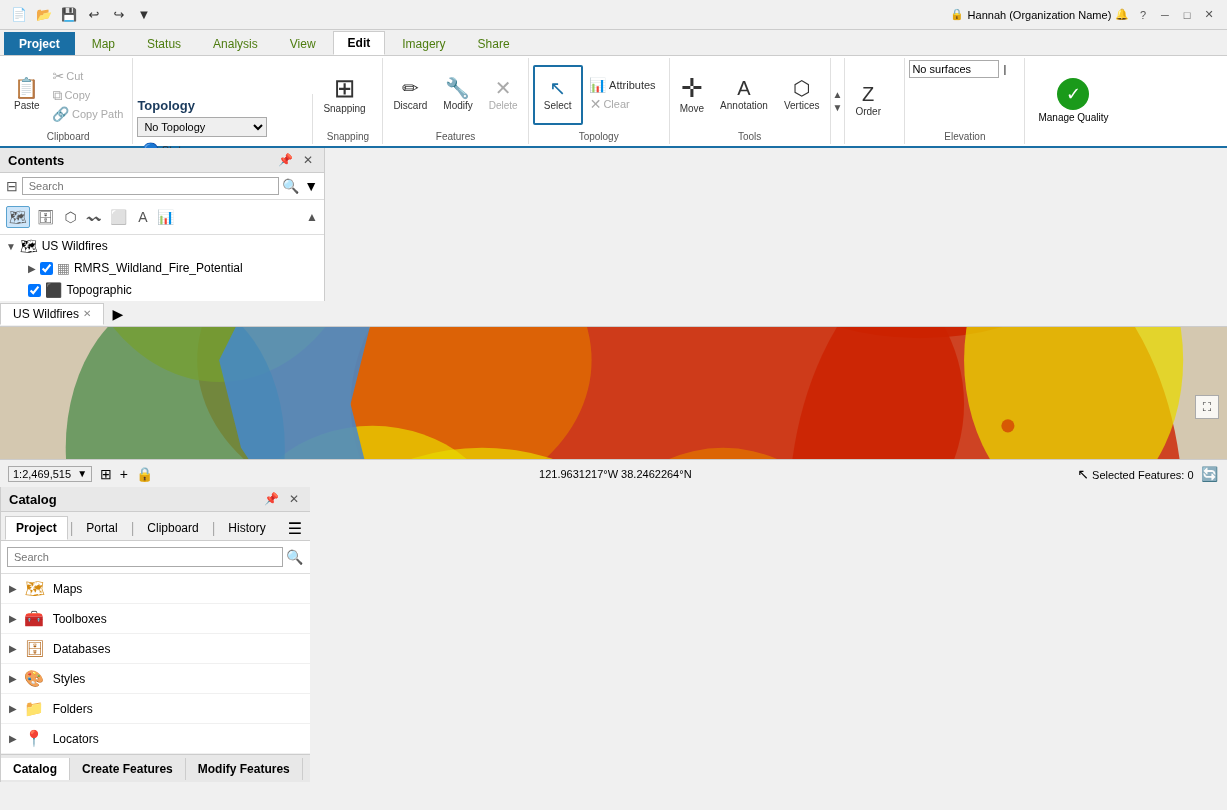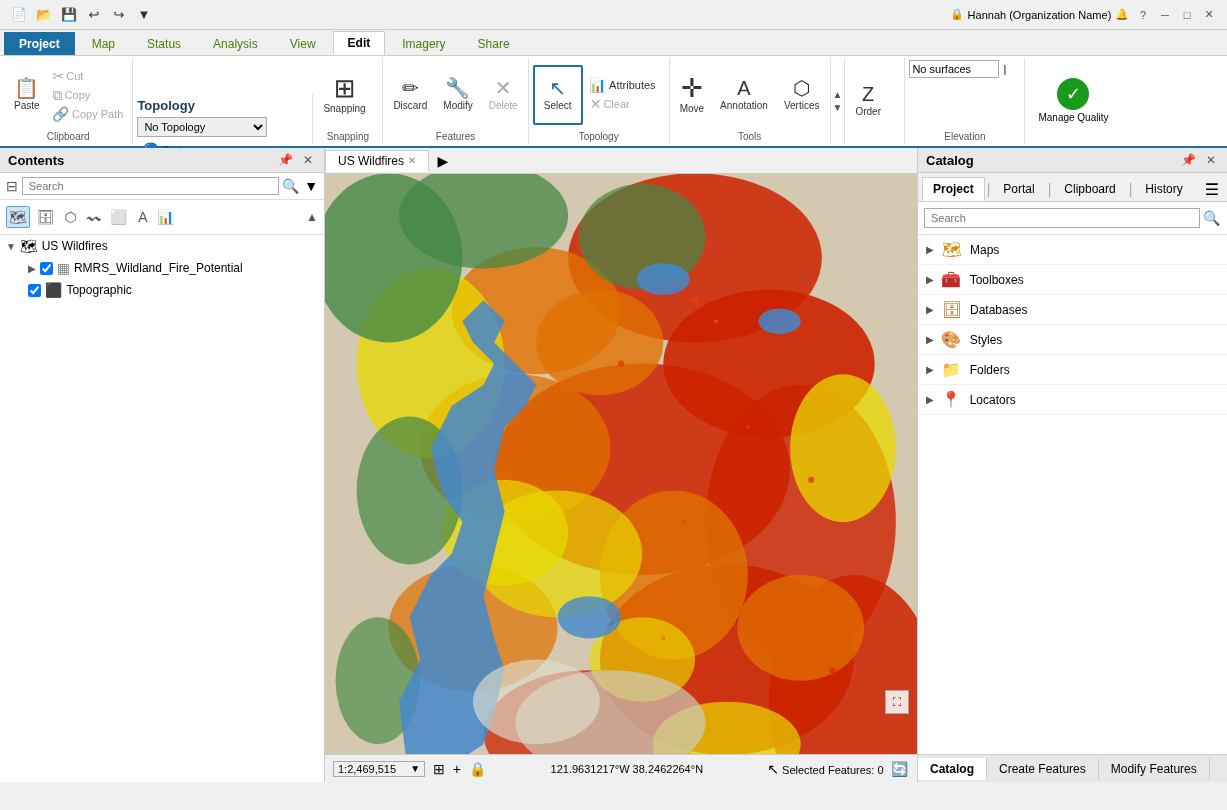--- a/index.html
+++ b/index.html
@@ -110,20 +110,21 @@
       padding: 1px 4px;
       font-size: 11px;
     }
     .ribbon-btn.small .icon { font-size: 14px; }
     .ribbon-btn.disabled { color: #aaa; cursor: default; }
 
     
     .main-content {
       display: flex;
       height: calc(810px - 30px - 26px - 92px - 28px);
+      flex-direction: column;
     }
 
     
     .contents-panel {
       width: 325px;
       min-width: 325px;
       background: #fff;
       border-right: 1px solid #ccc;
       display: flex;
       flex-direction: column;
@@ -250,21 +251,21 @@
       background: #f0f0f0;
       border-top: 1px solid #ccc;
       display: flex;
       align-items: center;
       padding: 0 8px;
       font-size: 11px;
       gap: 8px;
     }
     .status-scale {
       display: flex;
-      gap: 14px;
+      gap: 6px;
       border: 1px solid #aaa;
       padding: 1px 4px;
     }
     .status-coord { flex: 1; text-align: center; }
 
     
     .catalog-panel {
       width: 310px;
       min-width: 310px;
       background: #fff;
@@ -319,20 +320,21 @@
       background: #e8e8e8;
       border-top: 1px solid #ccc;
       display: flex;
       align-items: center;
     }
     .catalog-bottom-tab {
       padding: 4px 12px;
       font-size: 12px;
       cursor: pointer;
       border-right: 1px solid #ccc;
+      font-weight: bold;
     }
     .catalog-bottom-tab.active { background: #fff; font-weight: 600; }
 
     
     .map-svg {
       position: absolute;
       top: 0; left: 0; width: 100%; height: 100%;
     }
 
     

